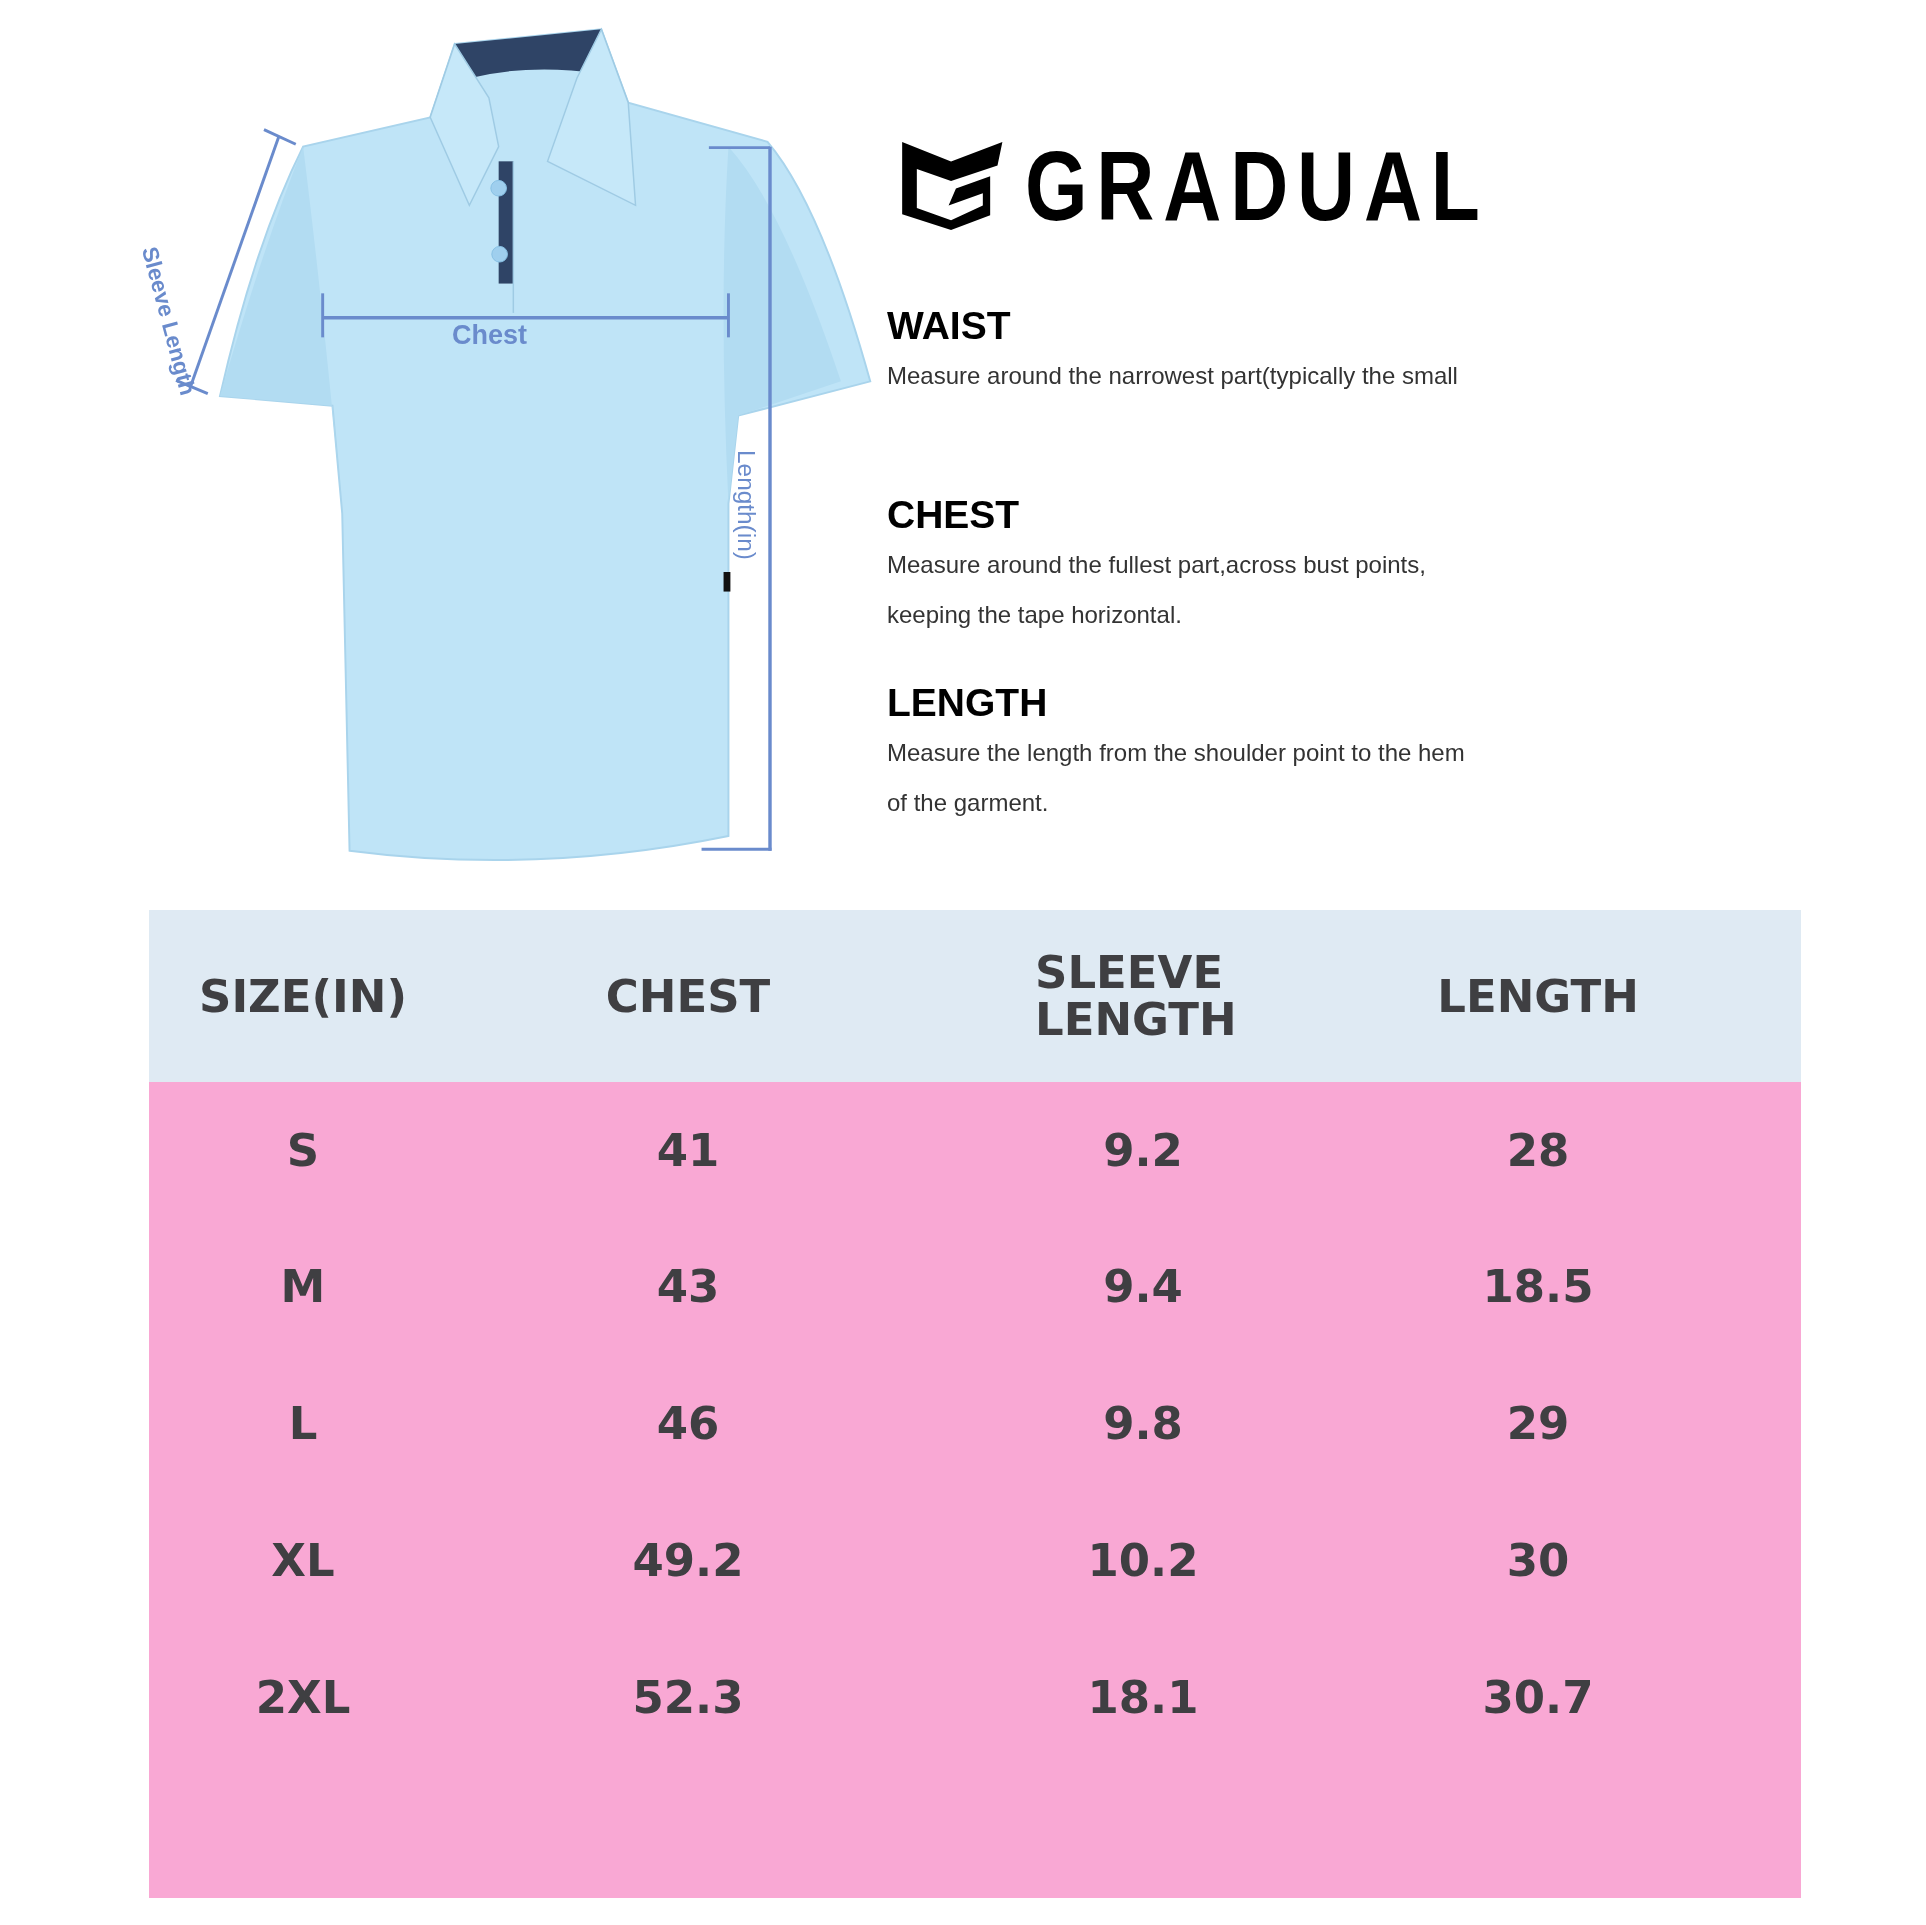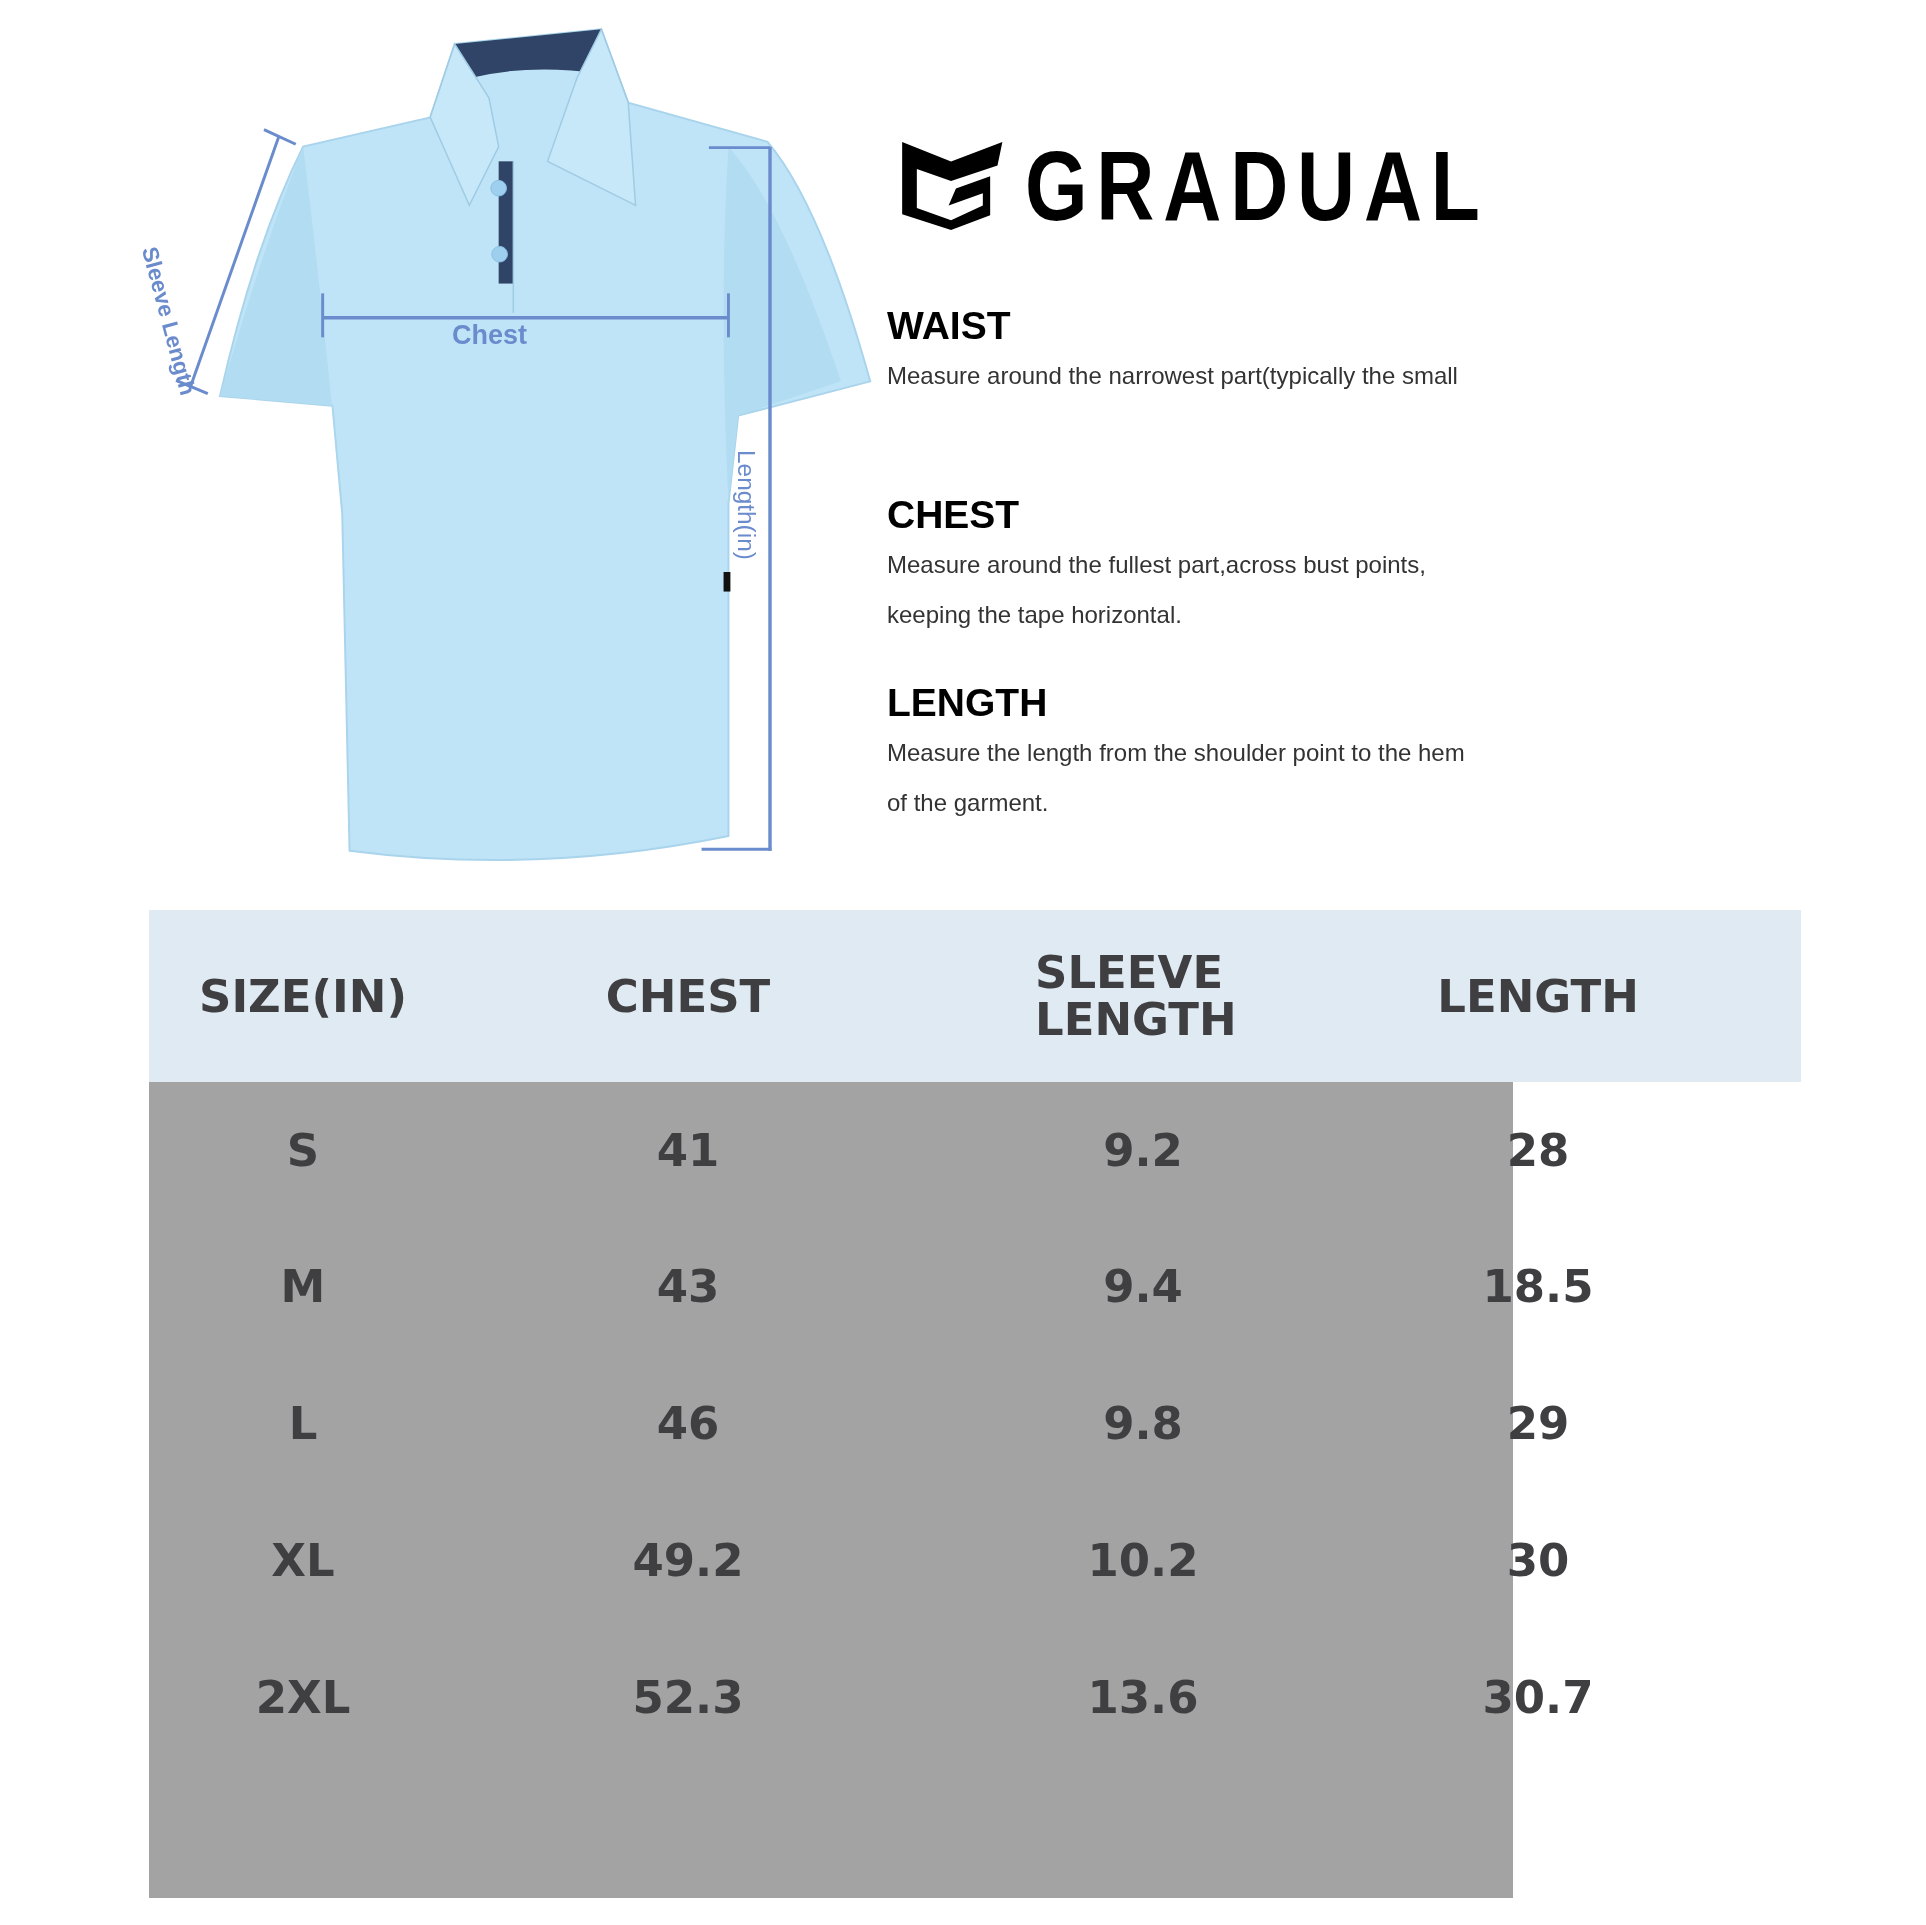--- a/index.html
+++ b/index.html
@@ -22,21 +22,21 @@
 
   
   .guide { position:absolute; left:887px; width:929px; }
   .guide h2 { margin:0; font-family:"Liberation Sans", sans-serif; font-weight:bold; font-size:39px; color:#000; line-height:1; }
   .guide p { margin:5.9px 0 0 0; font-family:"Liberation Sans", sans-serif; font-size:24px; line-height:50px; color:#333; }
   #guide-waist { top:306px; }
   #guide-chest { top:495px; }
   #guide-length { top:683px; }
 
   
-  #size-table { left:149px; top:910px; width:1364px; height:988px; background:#a3a3a3; }
+  #size-table { left:149px; top:910px; width:1652px; height:988px; background:#f9a8d4; }
   #size-table-head { position:absolute; left:0; top:0; width:1652px; height:172px; background:#dfeaf3; }
   .th { position:absolute; top:0; height:172px; display:flex; align-items:center; justify-content:center; text-align:center; font-family:"DejaVu Sans", sans-serif; font-weight:bold; font-size:45px; line-height:47px; color:#3f3f42; }
   .row { position:absolute; left:0; width:1652px; height:137px; }
   .td { position:absolute; top:0; height:137px; display:flex; align-items:center; justify-content:center; font-family:"DejaVu Sans", sans-serif; font-weight:bold; font-size:45px; color:#3f3f42; }
   .c0 { left:56px; width:196px; }
   .c1 { left:441px; width:196px; }
   .c2 { left:868px; width:196px;margin-left:28px; }
   .c3 { left:1291px; width:196px; }
 </style>
 </head>
@@ -131,17 +131,17 @@
   </div>
   <div class="row" style="top:582px;">
     <div class="td c0">XL</div>
     <div class="td c1">49.2</div>
     <div class="td c2">10.2</div>
     <div class="td c3">30</div>
   </div>
   <div class="row" style="top:719px;">
     <div class="td c0">2XL</div>
     <div class="td c1">52.3</div>
-    <div class="td c2">13.6</div>
+    <div class="td c2">18.1</div>
     <div class="td c3">30.7</div>
   </div>
 </div>
 
 
 </body></html>

